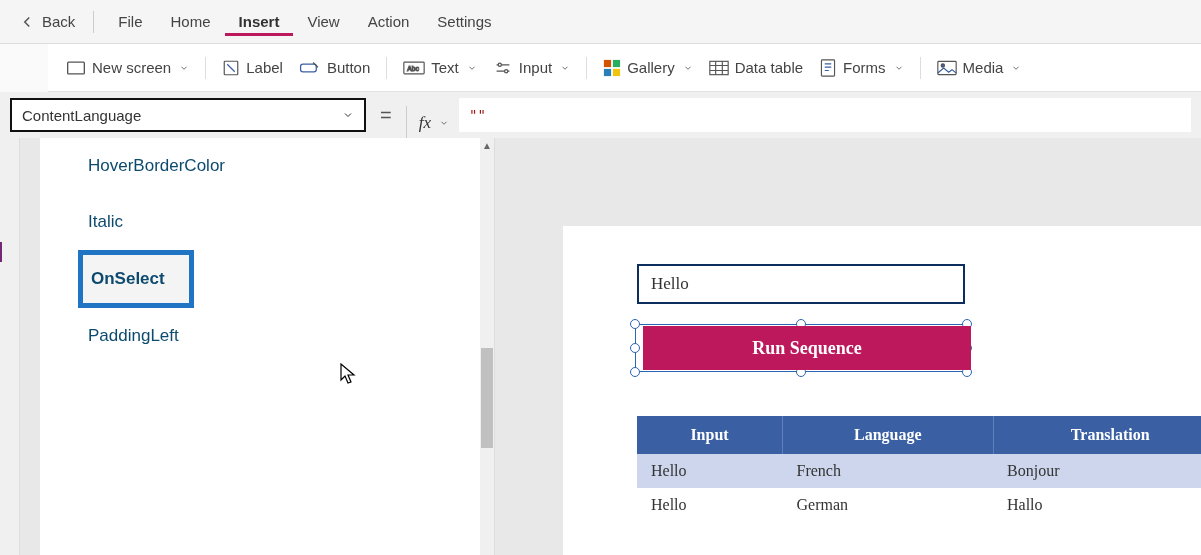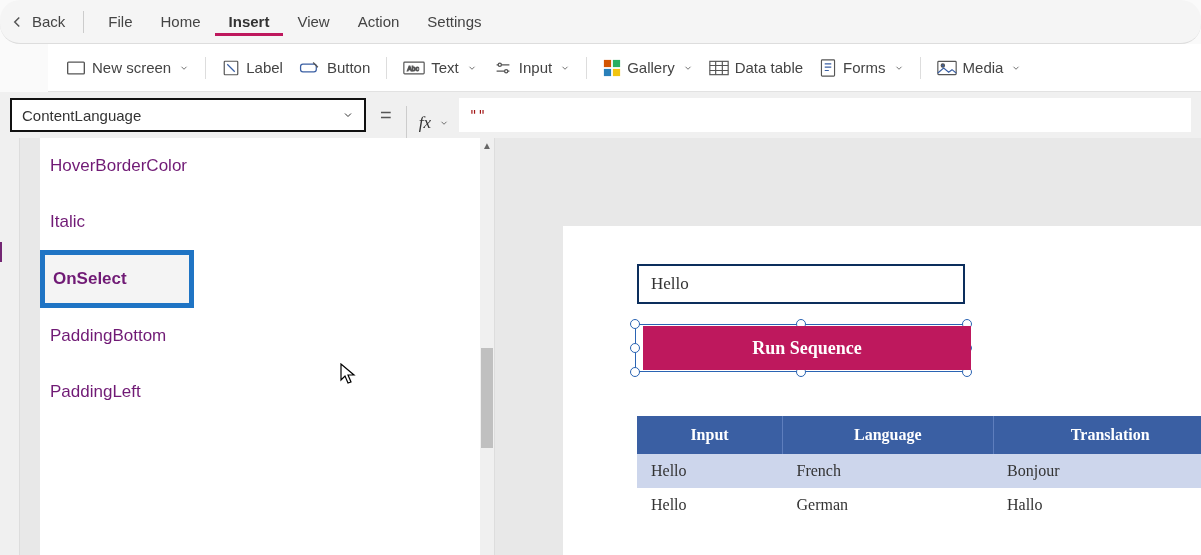--- a/index.html
+++ b/index.html
@@ -12,23 +12,22 @@
     height: 555px;
     overflow: hidden;
   }
   
   .menubar {
     height: 44px;
     background: #f5f5f5;
     border-bottom: 1px solid #ddd;
     display: flex;
     align-items: center;
-    padding: 0 0;
+    padding: 0 10px;
     font-size: 15px;
-    border-radius: 20px;
   }
   .back-btn {
     display: flex;
     align-items: center;
     gap: 6px;
     padding: 4px 8px;
     color: #444;
     cursor: pointer;
   }
   .back-arrow svg { display: block; }
@@ -145,23 +144,24 @@
     width: 455px;
     background: #fff;
     border-right: 1px solid #ddd;
     position: relative;
     overflow-y: auto;
     margin-left: 20px;
   }
   .dd-item {
     padding: 18px 10px;
     font-size: 17px;
-    color: #701a75;
+    color: #0c4a6e;
     cursor: pointer;
     position: relative;
+    margin-left: 38px;
   }
   .dd-item.highlight-box {
     border: 5px solid #1f74c4;
     font-weight: 700;
     background: #f4f4f4;
     margin-right: 300px;
     padding: 14px 8px;
   }
   .cursor-ptr {
     position: absolute;
@@ -465,21 +465,20 @@
 </div>
 
 <div class="main">
   <div class="left-rail">
     <div class="rail-accent"></div>
   </div>
   <div class="dropdown-panel">
     <div class="dd-item">HoverBorderColor</div>
     <div class="dd-item">Italic</div>
     <div class="dd-item highlight-box">OnSelect</div>
-    <div class="dd-item">PaddingBottom</div>
     <div class="dd-item">PaddingLeft</div>
     <div class="cursor-ptr">
       <svg width="18" height="22" viewBox="0 0 18 22" fill="#fff" stroke="#000" stroke-width="1.2">
           <path d="M1 1l0 16 4-4 3 7 3-1-3-7 6 0z"></path>
         </svg>
     </div>
     <div class="scroll-track">
       <div class="scroll-up-arrow">▲</div>
       <div class="scroll-thumb"></div>
     </div>

